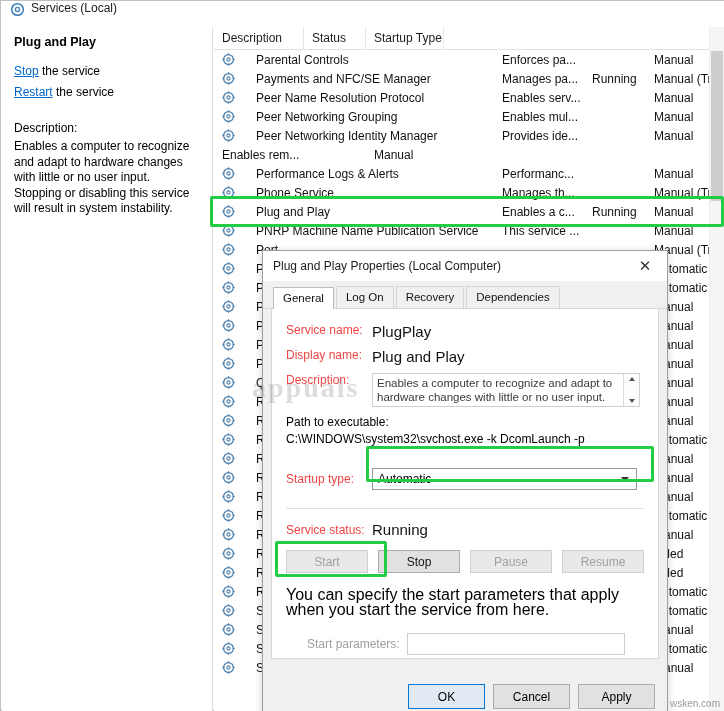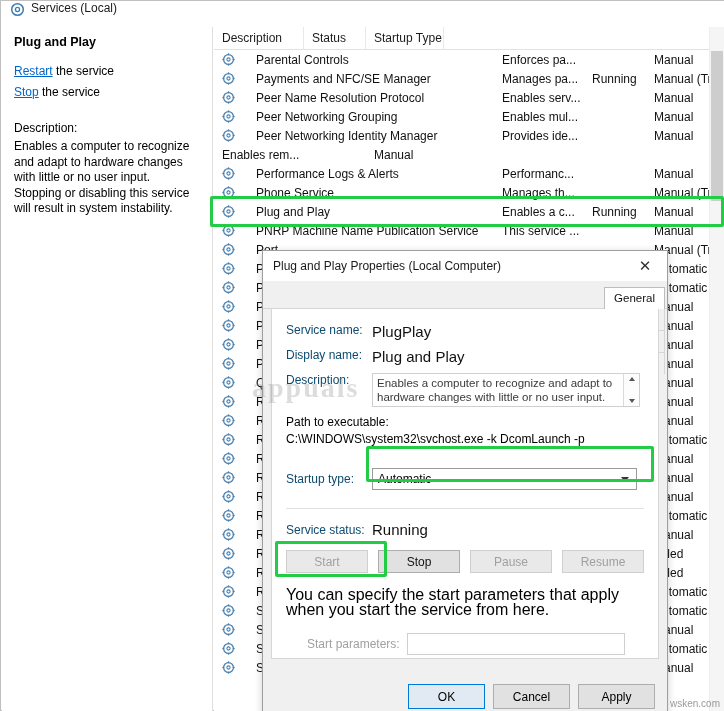--- a/index.html
+++ b/index.html
@@ -221,21 +221,20 @@
     color: #333;
     cursor: default;
   }
   .tabstrip {
     display: flex;
     align-items: flex-end;
     height: 22px;
     padding-left: 10px;
     margin-top: 4px;
     border-bottom: 1px solid #d6d6d6;
-    flex-direction: column;
   }
   .tab {
     height: 21px;
     line-height: 21px;
     padding: 0 9px;
     font-size: 11.5px;
     background: #f0f0f0;
     border: 1px solid #d6d6d6;
     border-bottom: none;
     margin-right: 2px;
@@ -260,21 +259,21 @@
   }
   .frow {
     display: flex;
     margin-bottom: 8px;
     align-items: flex-start;
   }
   .flabel {
     width: 86px;
     flex: 0 0 86px;
     font-size: 12px;
-    color: #0c4a6e;
+    color: #ef4444;
   }
   .fvalue {
     font-size: 15px;
     color: #111;
   }
   .desc-box {
     position: relative;
     width: 268px;
     height: 34px;
     border: 1px solid #cfcfcf;
@@ -462,24 +461,24 @@
           <circle cx="8" cy="8" r="6.2" fill="none" stroke="#3d7fb5" stroke-width="1.6"></circle>
           <circle cx="8" cy="8" r="2.2" fill="none" stroke="#3d7fb5" stroke-width="1.4"></circle>
         </svg>
       </span>
       <span class="svc-title-text">Services (Local)</span>
     </div>
 
     <div class="left-pane">
       <div class="lp-title">Plug and Play</div>
       <div class="lp-link-row">
-        <span class="lp-link">Restart</span><span> the service</span>
+        <span class="lp-link">Stop</span><span> the service</span>
       </div>
       <div class="lp-link-row">
-        <span class="lp-link">Stop</span><span> the service</span>
+        <span class="lp-link">Restart</span><span> the service</span>
       </div>
       <div class="lp-desc-label">Description:</div>
       <div class="lp-desc-body">Enables a computer to recognize and adapt to hardware changes with little or no user input. Stopping or disabling this service will result in system instability.</div>
     </div>
 
     <div class="right-pane">
       <div class="list-header">
         <div class="col col-desc">Description</div>
         <div class="col col-status">Status</div>
         <div class="col col-startup">Startup Type</div>

